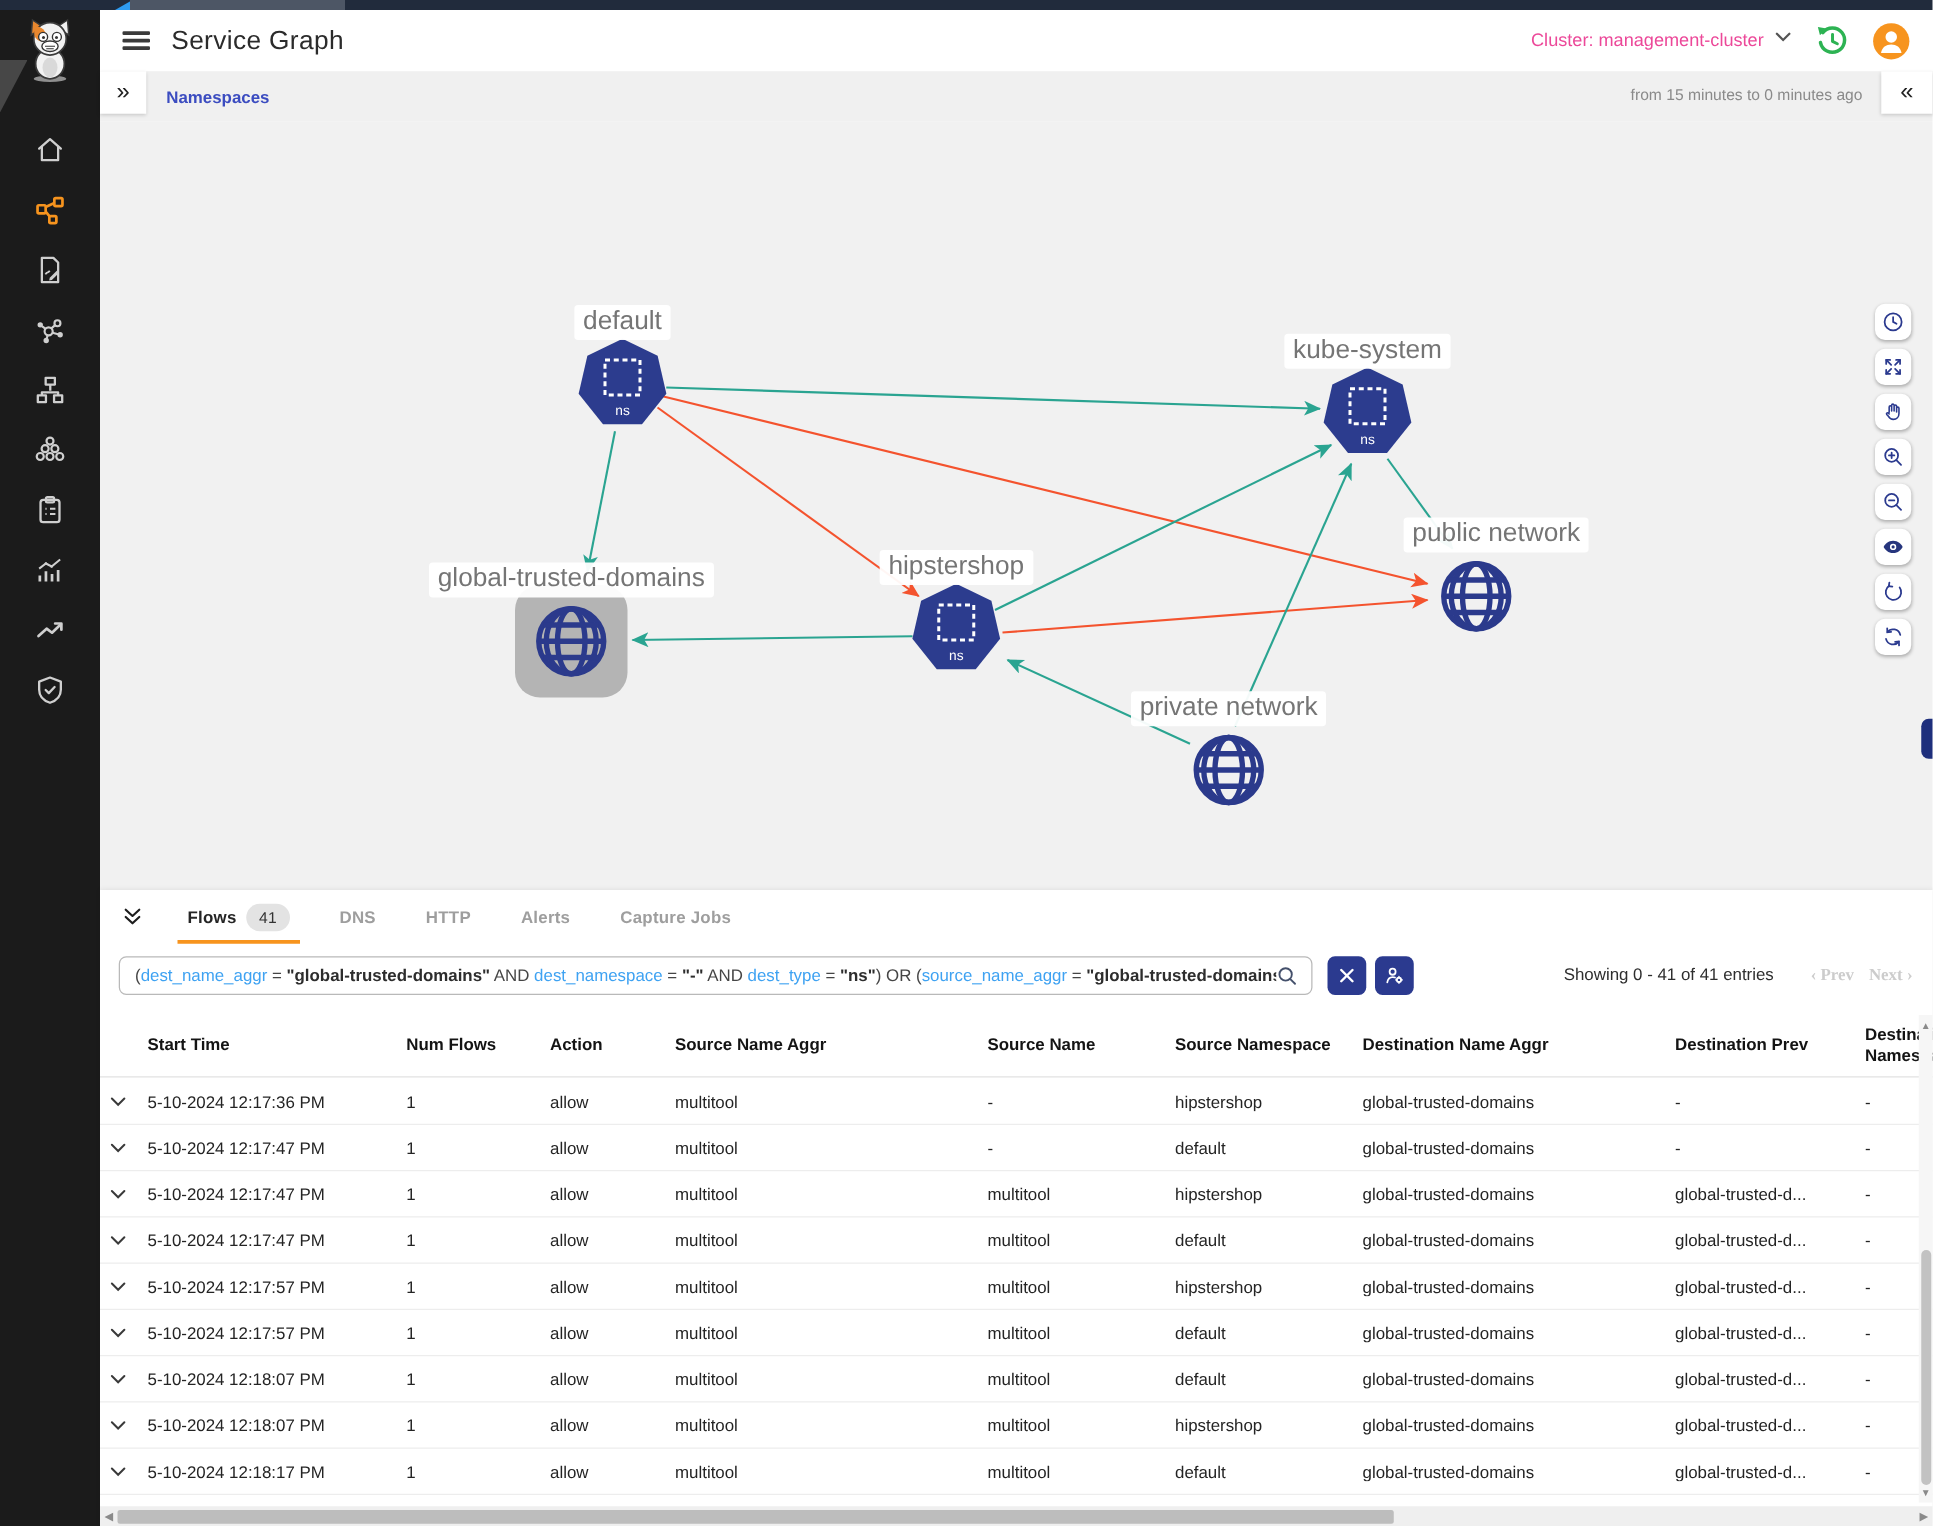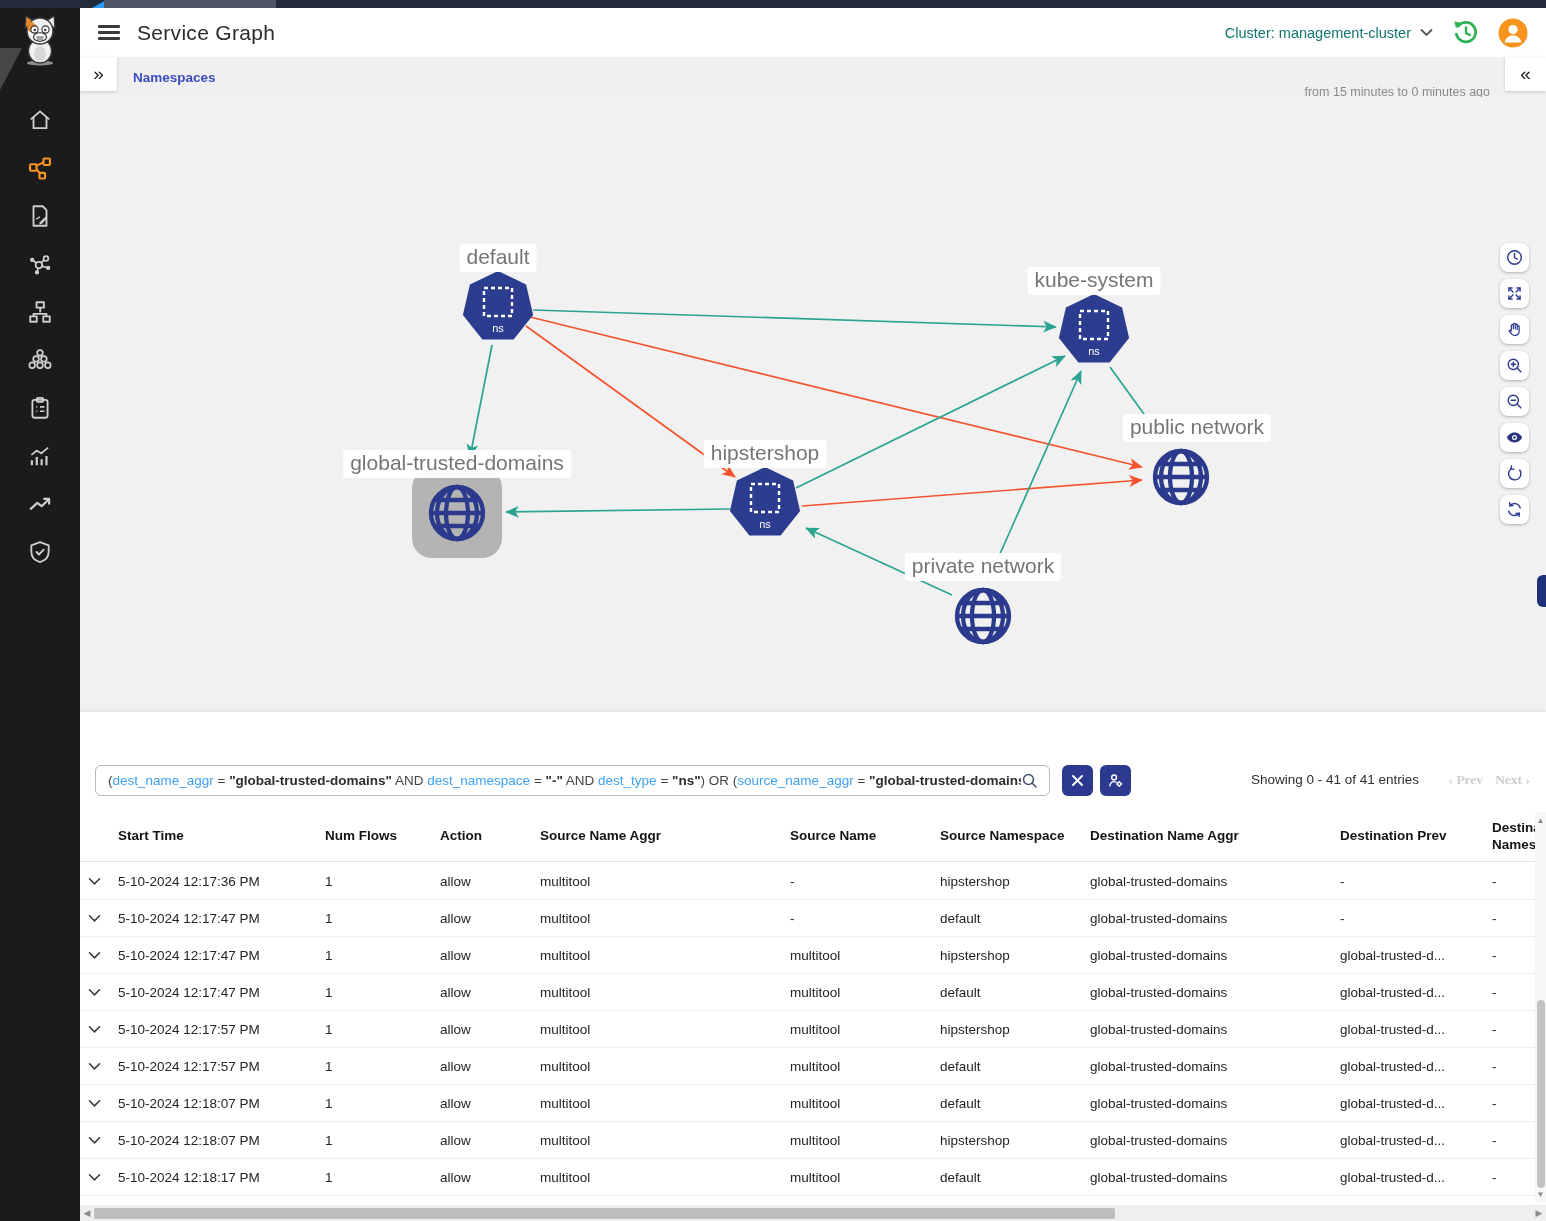--- a/index.html
+++ b/index.html
@@ -20,32 +20,32 @@
   .nav-notch { position:absolute; left:0; top:40px; width:22px; height:42px; background:#474747;
     clip-path:polygon(0 0,0 100%,100% 0); }
 
   
   .header { position:absolute; left:80px; top:8px; width:1466px; height:49px; background:#fff;
     display:flex; align-items:center; }
   .hamburger { width:22px; margin-left:18px; cursor:pointer; }
   .hamburger div { height:2.6px; background:#3a3a3a; margin:3.6px 0; border-radius:1px; }
   .app-title { margin-left:17px; font-size:21px; font-weight:400; color:#2b2b2b; letter-spacing:.3px; }
   .header-right { position:absolute; right:18px; display:flex; align-items:center; gap:18px; }
-  .cluster-sel { display:flex; align-items:center; gap:9px; font-size:14.5px; color:#0f766e; cursor:pointer; }
+  .cluster-sel { display:flex; align-items:flex-start; gap:9px; font-size:14.5px; color:#ec4899; cursor:pointer; }
 
   
   .subbar { position:absolute; left:80px; top:57px; width:1466px; height:40px; background:#f0f0f0; }
   .expand-btn { position:absolute; left:0; top:0; width:37px; height:34px; background:#fff;
     box-shadow:0 1px 3px rgba(0,0,0,.18); display:flex; align-items:center; justify-content:center;
     font-size:19px; color:#222; cursor:pointer; }
   .collapse-btn { position:absolute; right:0; top:0; width:41px; height:34px; background:#fff;
     box-shadow:0 1px 3px rgba(0,0,0,.18); display:flex; align-items:center; justify-content:center;
     font-size:19px; color:#222; cursor:pointer; }
   .breadcrumb { position:absolute; left:53px; top:13px; font-size:13.5px; font-weight:600; color:#3b4cc0; cursor:pointer; }
-  .time-range { position:absolute; right:56px; top:28px; font-size:12.5px; color:#8a8a8a; }
+  .time-range { position:absolute; right:56px; top:12px; font-size:12.5px; color:#8a8a8a; }
 
   
   .graph-area { position:absolute; left:80px; top:97px; width:1466px; height:615px; background:#f1f1f1; }
   .graph-svg { position:absolute; left:0; top:0; }
   .node-label { position:absolute; transform:translate(-50%,-50%); background:rgba(255,255,255,.95);
     color:#757575; font-size:21px; padding:1px 7px 3px; border-radius:3px; white-space:nowrap; }
   .gtools { position:absolute; left:1420px; top:146px; display:flex; flex-direction:column; gap:7px; }
   .gtool-btn { width:29px; height:29px; background:#fff; border:none; border-radius:8px;
     box-shadow:0 1px 3px rgba(0,0,0,.28); display:flex; align-items:center; justify-content:center; cursor:pointer; }
   .edge-pill { position:absolute; left:1457px; top:478px; width:9px; height:32px; background:#1e2f7c;
@@ -364,20 +364,46 @@
           <path d="M6 3.4 L6.2 7.3 L10 7"></path>
           <path d="M4.8 14 A 7.4 7.4 0 0 0 17.8 16.8"></path>
           <path d="M18 20.6 L17.8 16.7 L14 17"></path>
         </svg>
     </button>
   </div>
   <div class="edge-pill"></div>
 </div>
 
 <div class="panel">
+  <div class="tabs-row">
+    <div class="panel-collapse">
+      <svg width="20" height="20" viewBox="0 0 24 24" fill="none" stroke="#1d1d1d" stroke-width="2.1" stroke-linecap="round" stroke-linejoin="round">
+          <path d="M5.5 4.5 L12 10.5 L18.5 4.5"></path>
+          <path d="M5.5 11.5 L12 17.5 L18.5 11.5"></path>
+        </svg>
+    </div>
+    <div id="tabs-host" style="display:flex;height:43px;">
+        <div class="tab active">
+          <span>Flows</span>
+          <span class="tab-badge">41</span>
+        </div>
+        <div class="tab">
+          <span>DNS</span>
+        </div>
+        <div class="tab">
+          <span>HTTP</span>
+        </div>
+        <div class="tab">
+          <span>Alerts</span>
+        </div>
+        <div class="tab">
+          <span>Capture Jobs</span>
+        </div>
+      </div>
+  </div>
 
   <div class="filter-row">
     <div class="filter-box">
       <div class="filter-text" id="filter-host"><span class="seg-plain">(</span><span class="seg-field">dest_name_aggr</span><span class="seg-plain"> = </span><span class="seg-value">"global-trusted-domains"</span><span class="seg-plain"> AND </span><span class="seg-field">dest_namespace</span><span class="seg-plain"> = </span><span class="seg-value">"-"</span><span class="seg-plain"> AND </span><span class="seg-field">dest_type</span><span class="seg-plain"> = </span><span class="seg-value">"ns"</span><span class="seg-plain">) OR (</span><span class="seg-field">source_name_aggr</span><span class="seg-plain"> = </span><span class="seg-value">"global-trusted-domains"</span></div>
       <svg width="18" height="18" viewBox="0 0 24 24" fill="none" stroke="#44506b" stroke-width="2" stroke-linecap="round">
           <circle cx="10" cy="10" r="6.6"></circle>
           <path d="M15 15 L20 20"></path>
         </svg>
     </div>
     <button class="sq-btn" style="left:982px">

